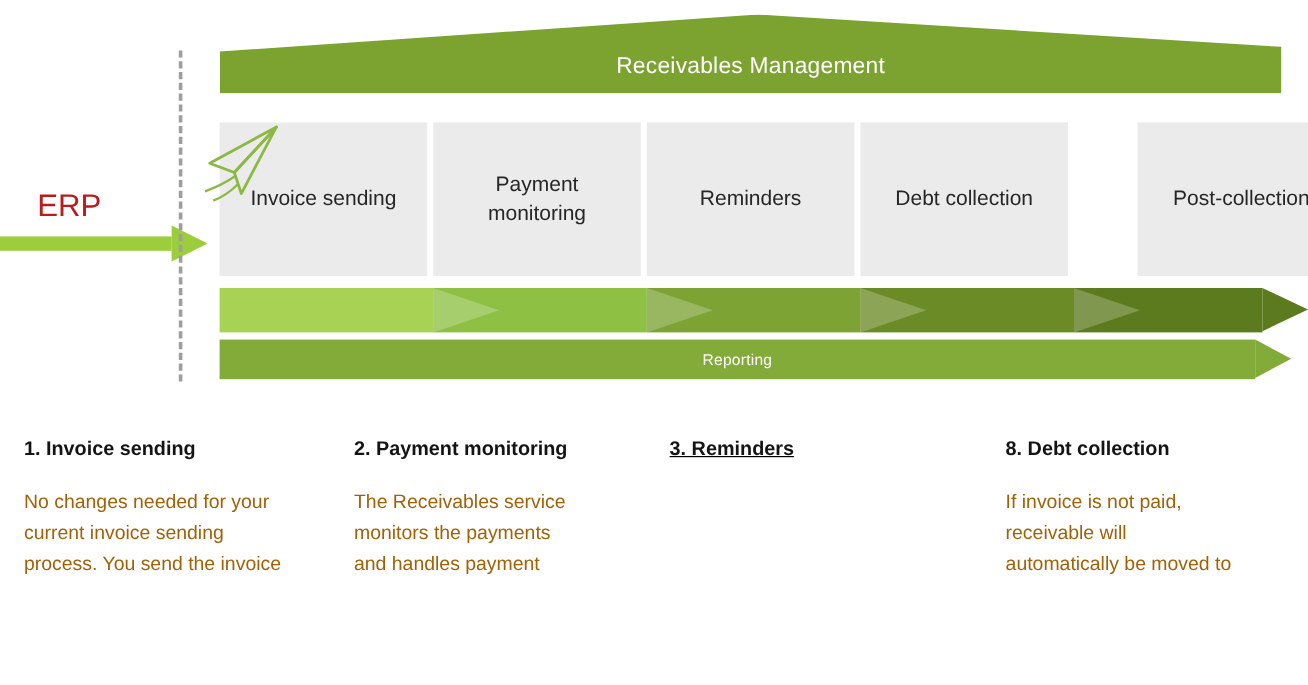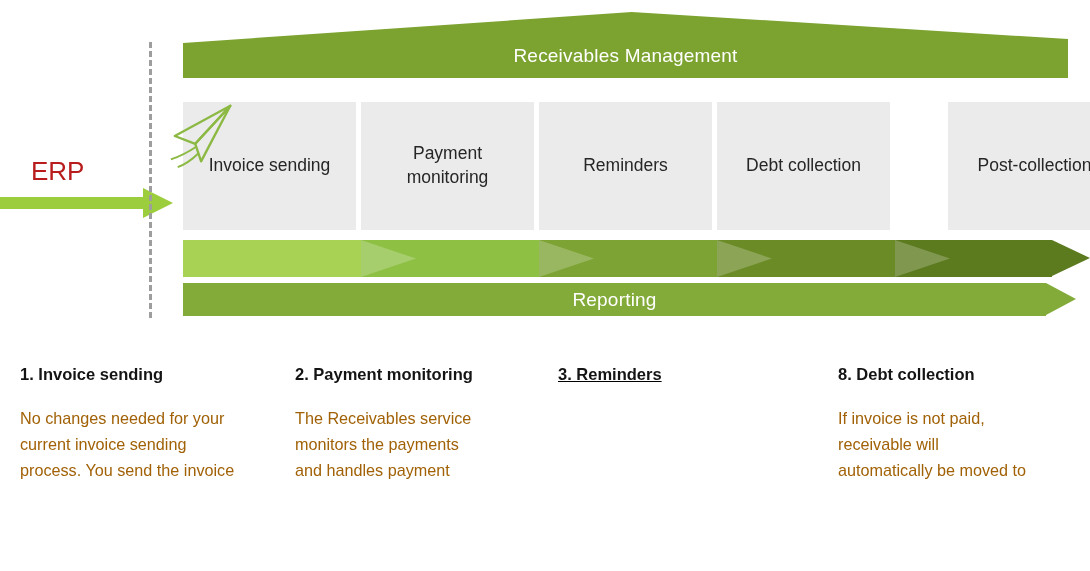--- a/index.html
+++ b/index.html
@@ -43,21 +43,21 @@
     border-top:18.5px solid transparent;border-bottom:18.5px solid transparent;
     border-left:38px solid var(--seg5,#5c7a1e);}
 
   
   .reporting-bar{position:absolute;left:183px;top:283px;width:893px;height:33px;}
   .reporting-rect{position:absolute;left:0;top:0;width:863px;height:33px;background:var(--reporting,#83ab3a);
     display:flex;align-items:center;justify-content:center;}
   .reporting-head{position:absolute;left:863px;top:0;width:0;height:0;
     border-top:16.5px solid transparent;border-bottom:16.5px solid transparent;
     border-left:30px solid var(--reporting,#83ab3a);}
-  .reporting-label{color:#fff;font-size:19px;letter-spacing:.2px;}
+  .reporting-label{color:#fff;font-size:13px;letter-spacing:.2px;}
 
   
   .detail-col{position:absolute;top:365px;}
   .detail-col h3{margin:0 0 21px 0;font-size:16.5px;font-weight:bold;color:#141414;}
   .detail-col p{margin:0;font-size:16.2px;color:#a16207;line-height:26px;white-space:pre-line;}
   .col-1{left:20px;width:255px;} .col-2{left:295px;width:230px;}
   .col-3{left:558px;width:240px;text-decoration:underline;} .col-4{left:838px;width:235px;}
 </style>
 </head>
 <body>

